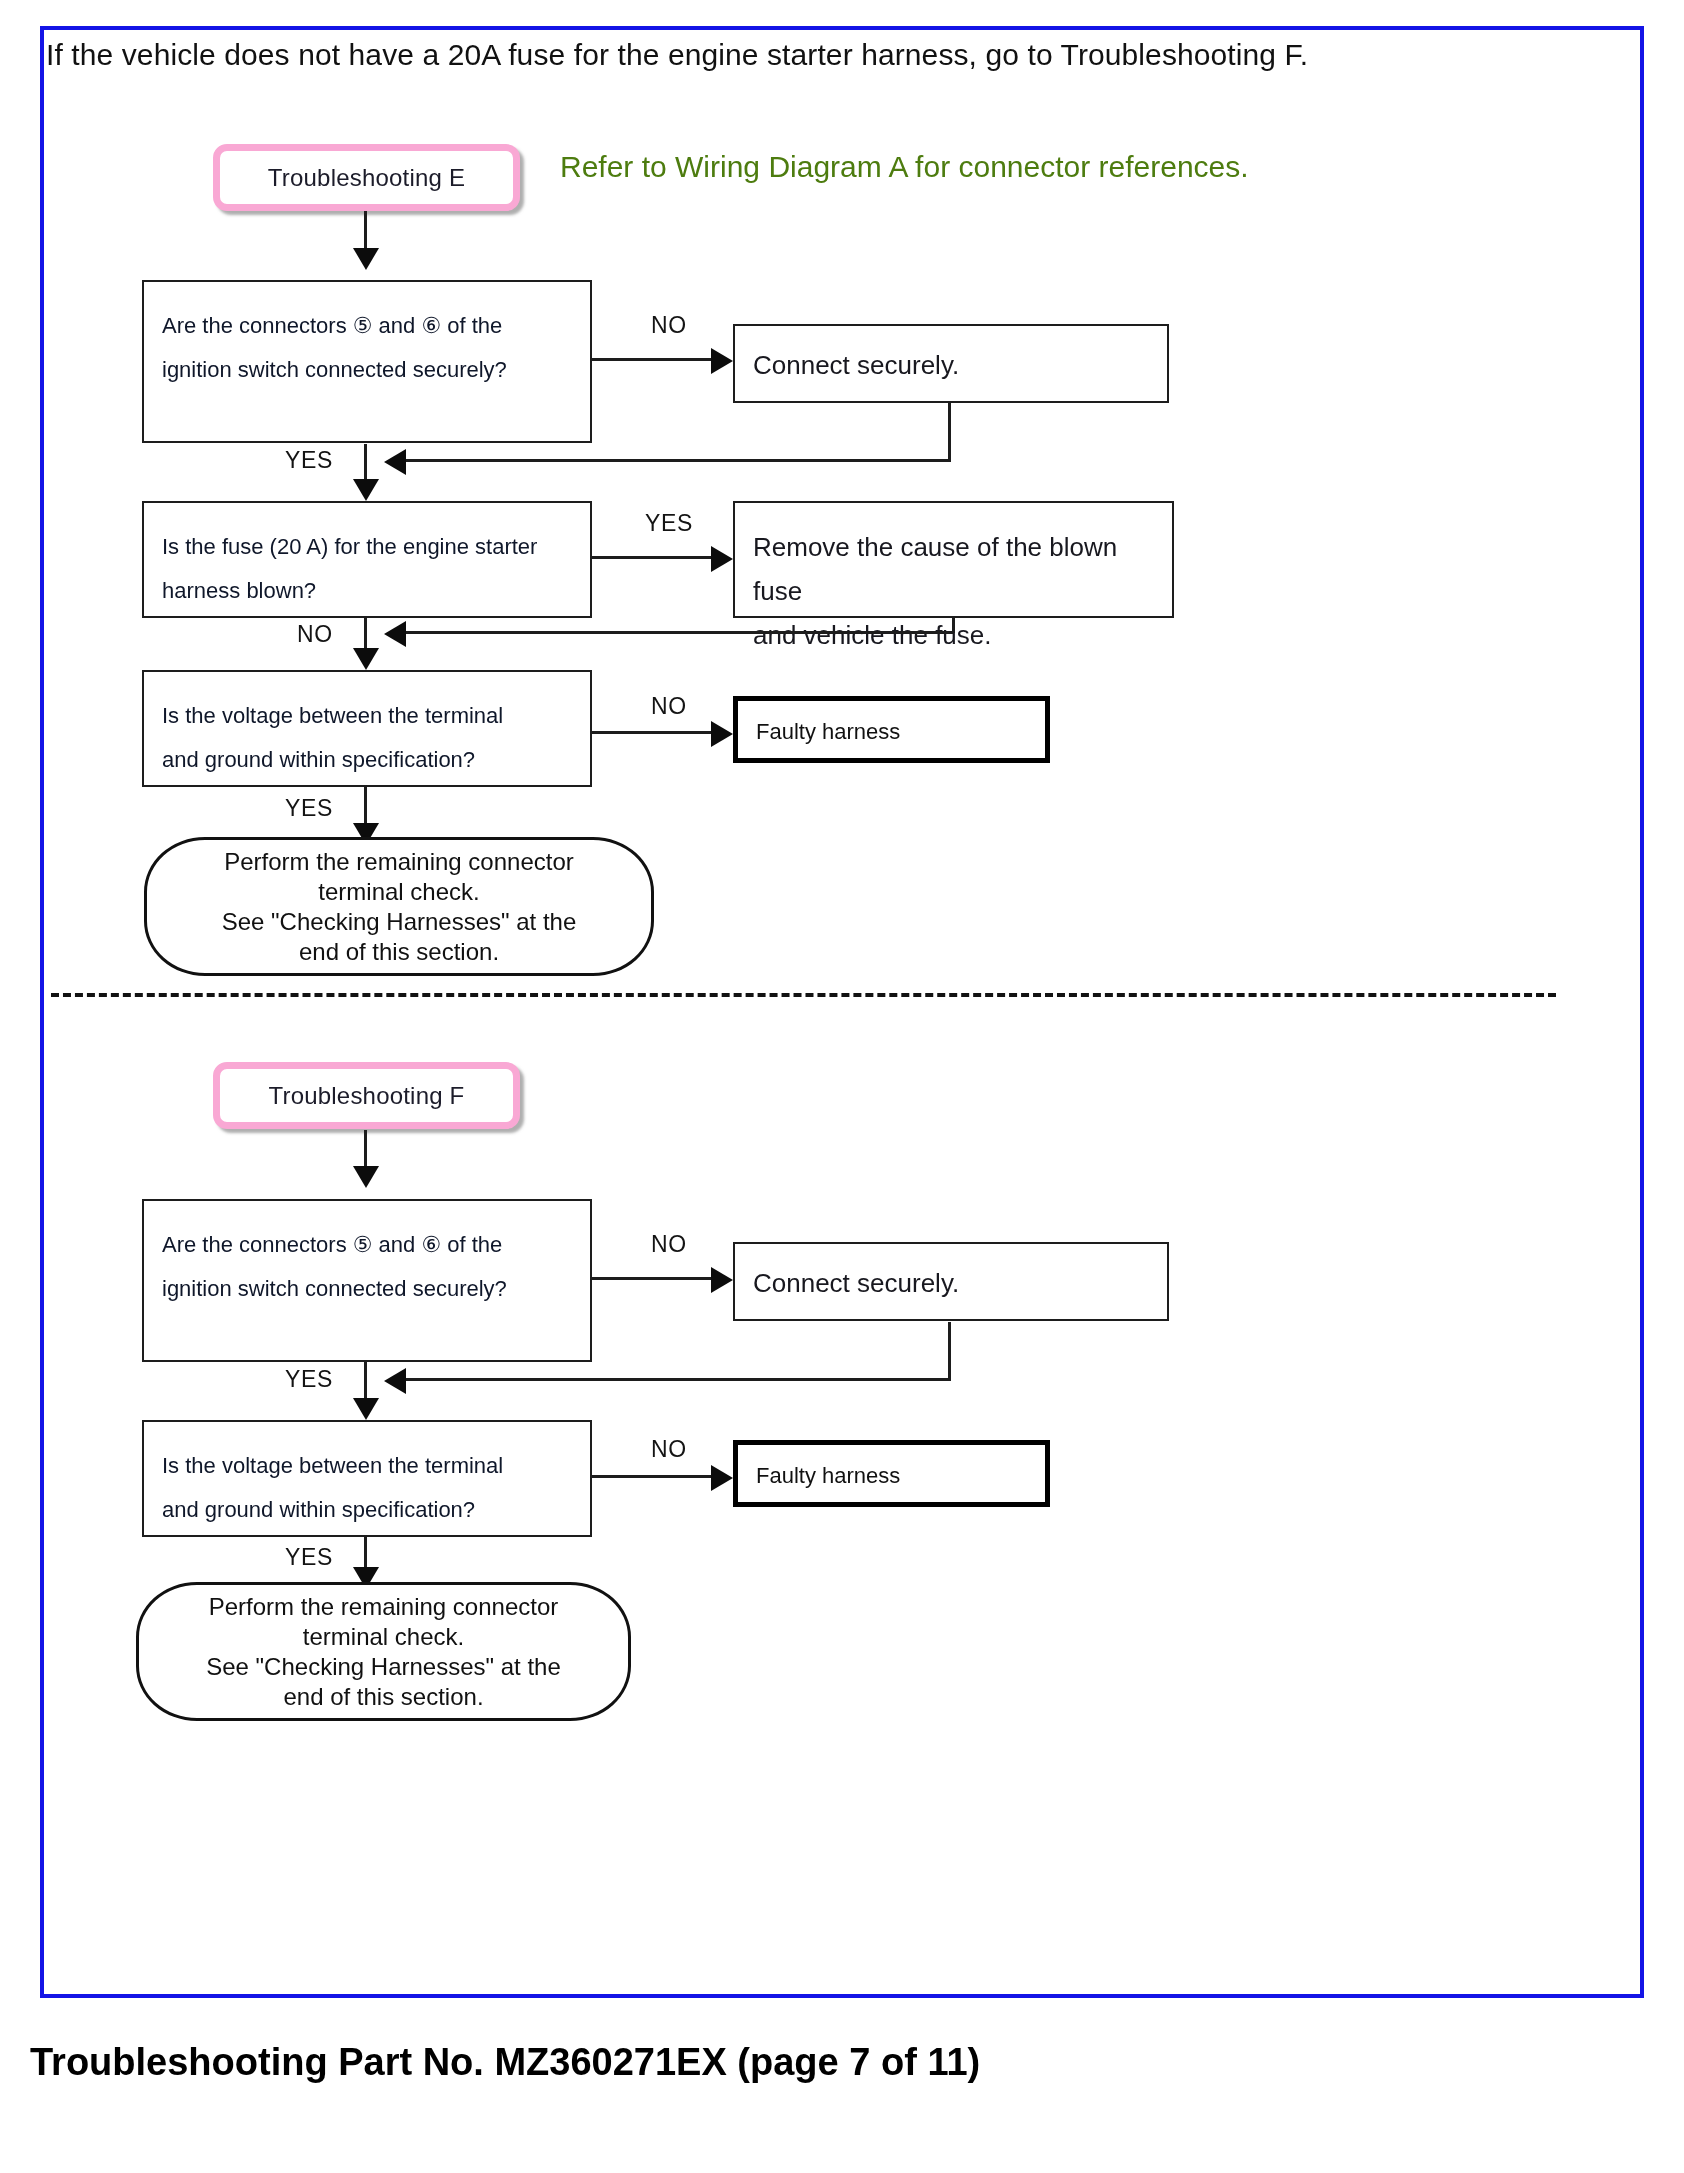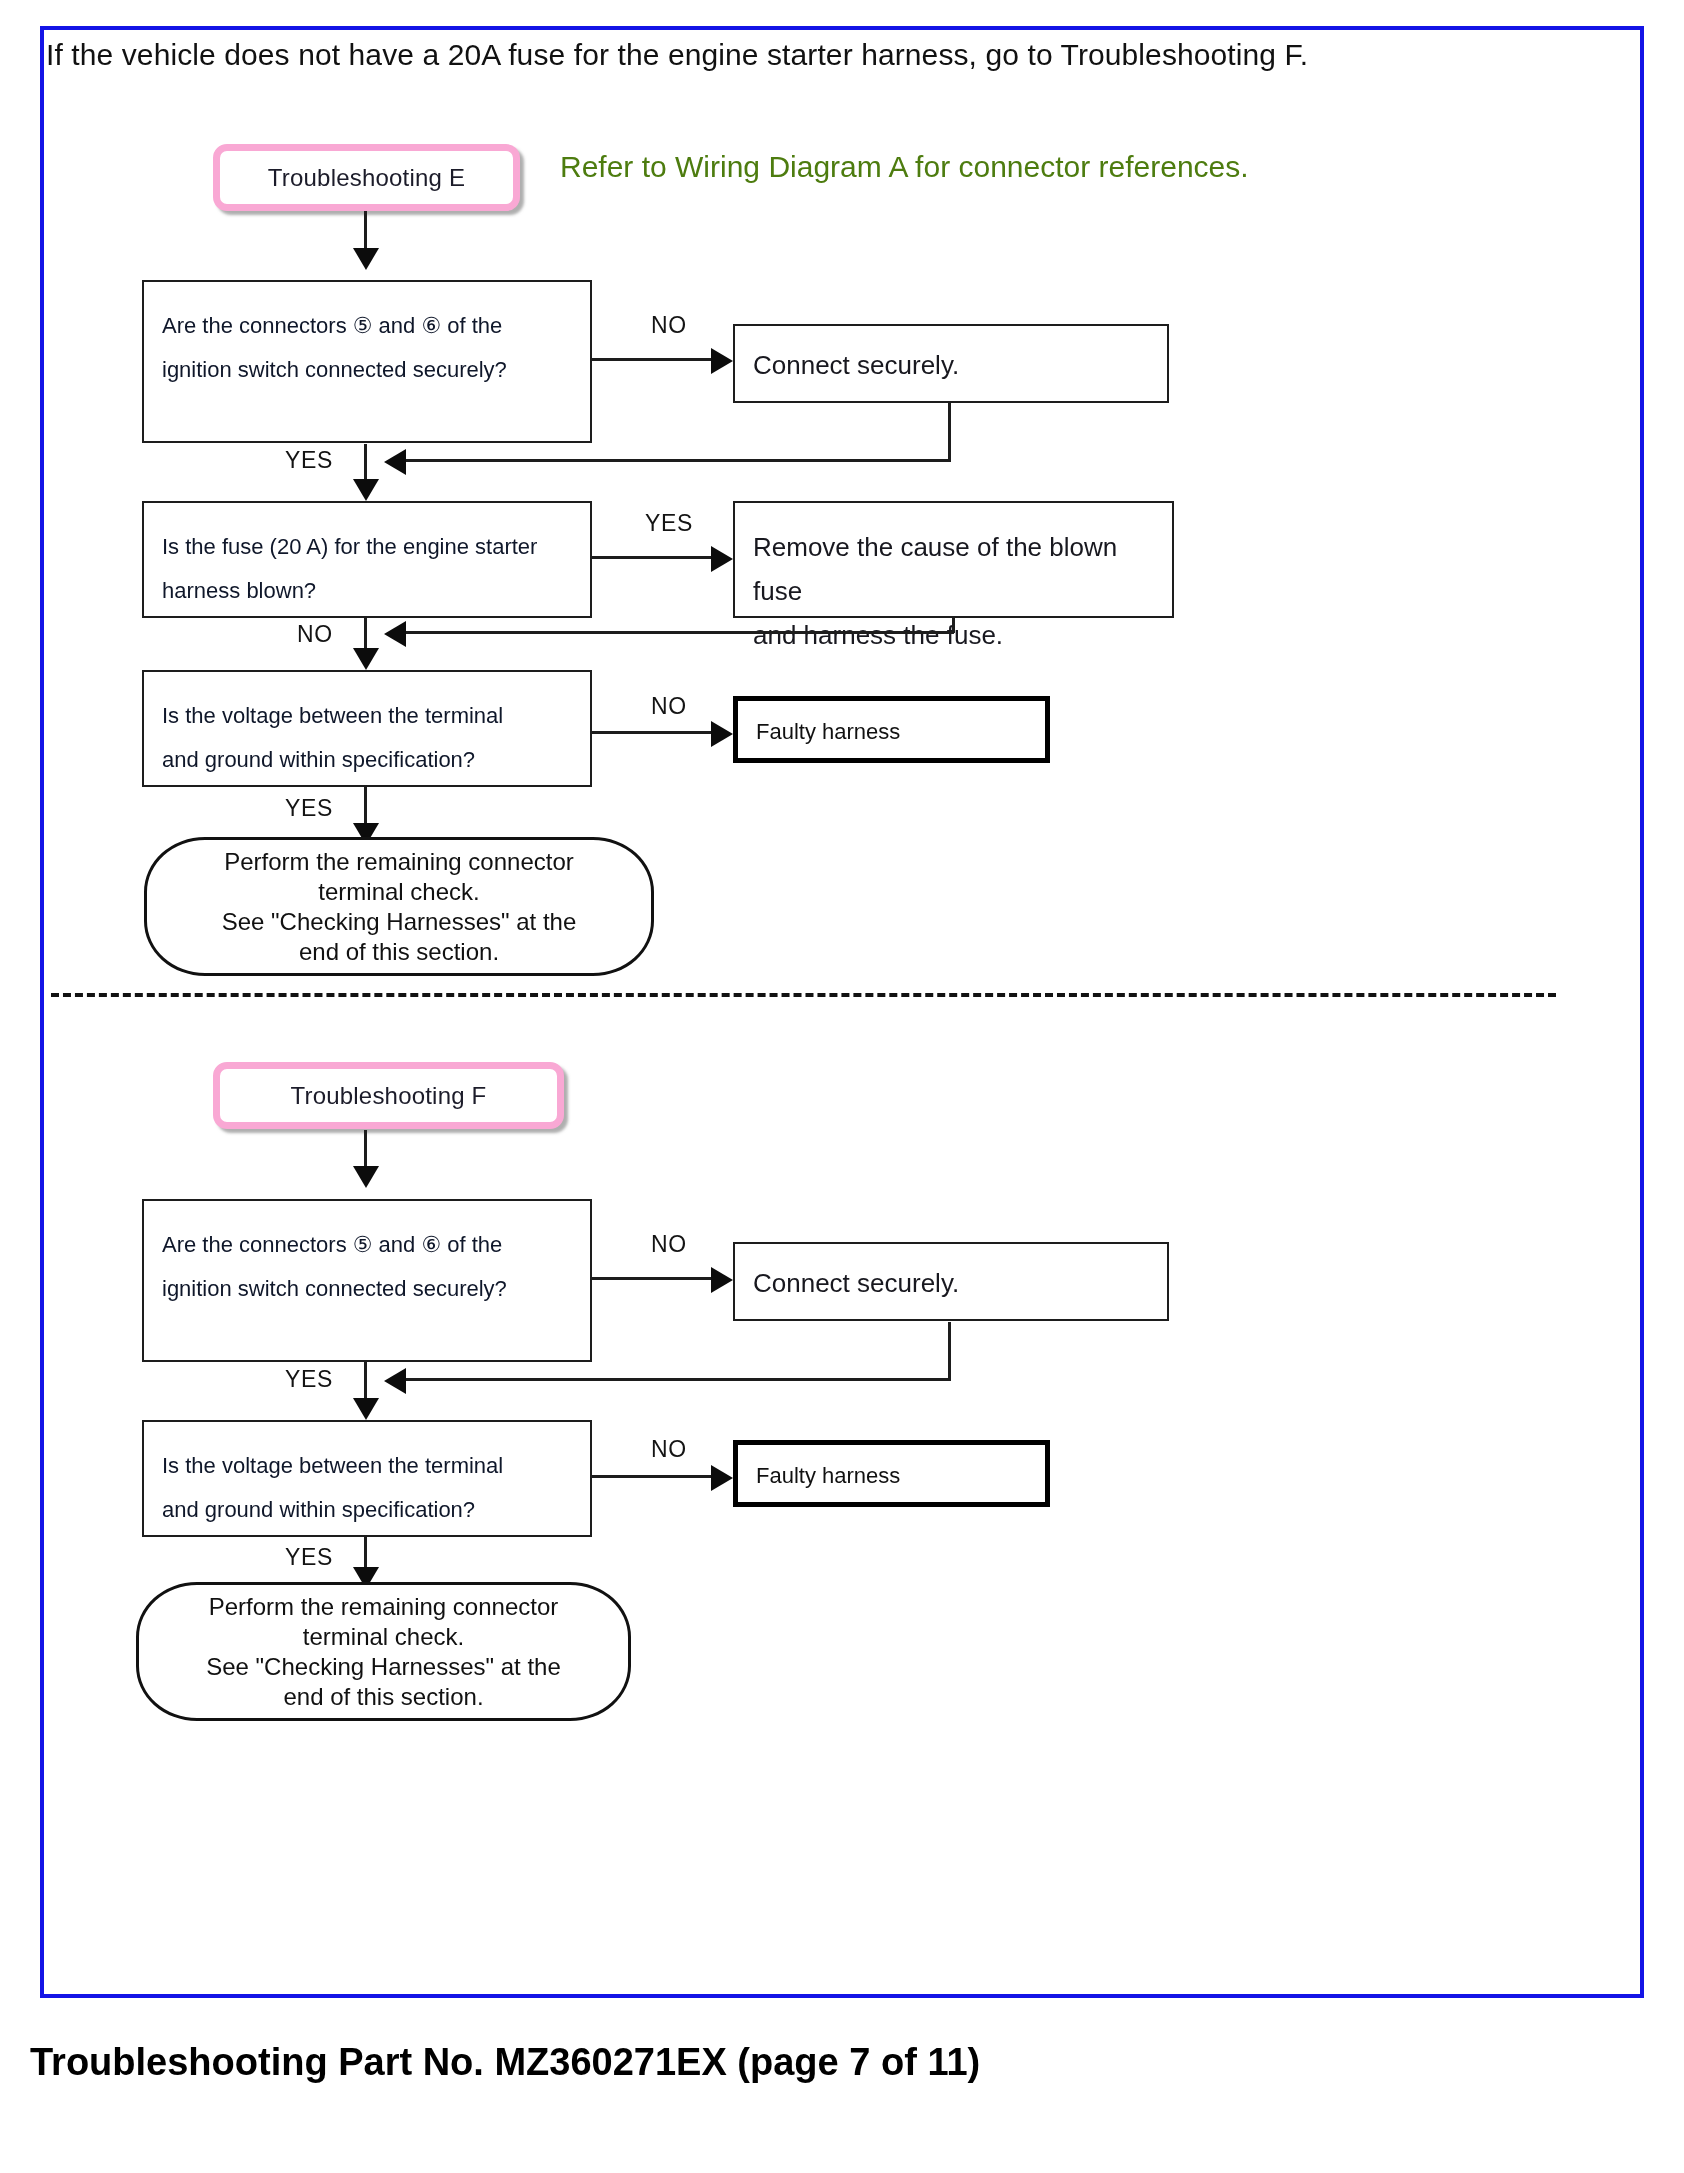--- a/index.html
+++ b/index.html
@@ -208,21 +208,21 @@
 <div class="node q-box" style="left:142px; top:501px; width:450px; height:117px;">
   <div>Is the fuse (20 A) for the engine starter</div>
   <div>harness blown?</div>
 </div>
 <div class="edge-label" style="left:645px; top:510px;">YES</div>
 <div class="hline" style="left:592px; top:556px; width:124px;"></div>
 <div class="arrow-right" style="left:711px; top:546px;"></div>
 
 <div class="node a-box" style="left:733px; top:501px; width:441px; height:117px;">
   <div>Remove the cause of the blown fuse</div>
-  <div>and harness the fuse.</div>
+  <div>and vehicle the fuse.</div>
 </div>
 <div class="vline" style="left:952px; top:618px; height:15px;"></div>
 <div class="hline" style="left:394px; top:631px; width:560px;"></div>
 <div class="arrow-left" style="left:384px; top:621px;"></div>
 
 <div class="edge-label" style="left:297px; top:621px;">NO</div>
 <div class="vline" style="left:364px; top:618px; height:40px;"></div>
 <div class="arrow-down" style="left:353px; top:648px;"></div>
 
 <div class="node q-box" style="left:142px; top:670px; width:450px; height:117px;">
@@ -243,21 +243,21 @@
 
 <div class="node perform-box" style="left:144px; top:837px; width:510px; height:139px;">
   <span>Perform the remaining connector</span>
   <span>terminal check.</span>
   <span>See "Checking Harnesses" at the</span>
   <span>end of this section.</span>
 </div>
 
 <div class="dashed-divider"></div>
 
-<div class="node start-box" style="left:213px; top:1062px; width:351px; height:67px;">
+<div class="node start-box" style="left:213px; top:1062px; width:307px; height:67px;">
   <span>Troubleshooting F</span>
 </div>
 <div class="vline" style="left:364px; top:1130px; height:45px;"></div>
 <div class="arrow-down" style="left:353px; top:1166px;"></div>
 
 <div class="node q-box" style="left:142px; top:1199px; width:450px; height:163px;">
   <div>Are  the  connectors ⑤ and ⑥ of  the</div>
   <div>ignition switch connected securely?</div>
 </div>
 <div class="edge-label" style="left:651px; top:1231px;">NO</div>

